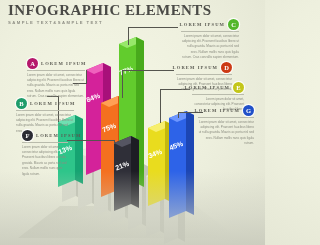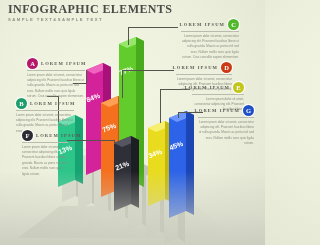--- a/index.html
+++ b/index.html
@@ -8,21 +8,21 @@
     font-family: "Liberation Sans", sans-serif;
     background: radial-gradient(ellipse at 40% 38%, #f4f6e4 0%, #eef0de 48%, #e2e4d2 100%);
     position: relative;
   }
   #stage { position:absolute; inset:0; }
 
   
   .hdr { position:absolute; left:8px; top:3px; }
   .hdr-title {
     font-family:"Liberation Serif", serif;
-    font-size:12px; font-weight:700; letter-spacing:.4px;
+    font-size:15px; font-weight:700; letter-spacing:.4px;
     color:#4a4a46; line-height:1;
   }
   .hdr-sub {
     font-size:4.2px; letter-spacing:1.45px; color:#8e8e84;
     margin-top:2px; font-weight:600;
   }
 
   
   .callout { position:absolute; }
   .co-head { display:flex; align-items:center; gap:3px; }

